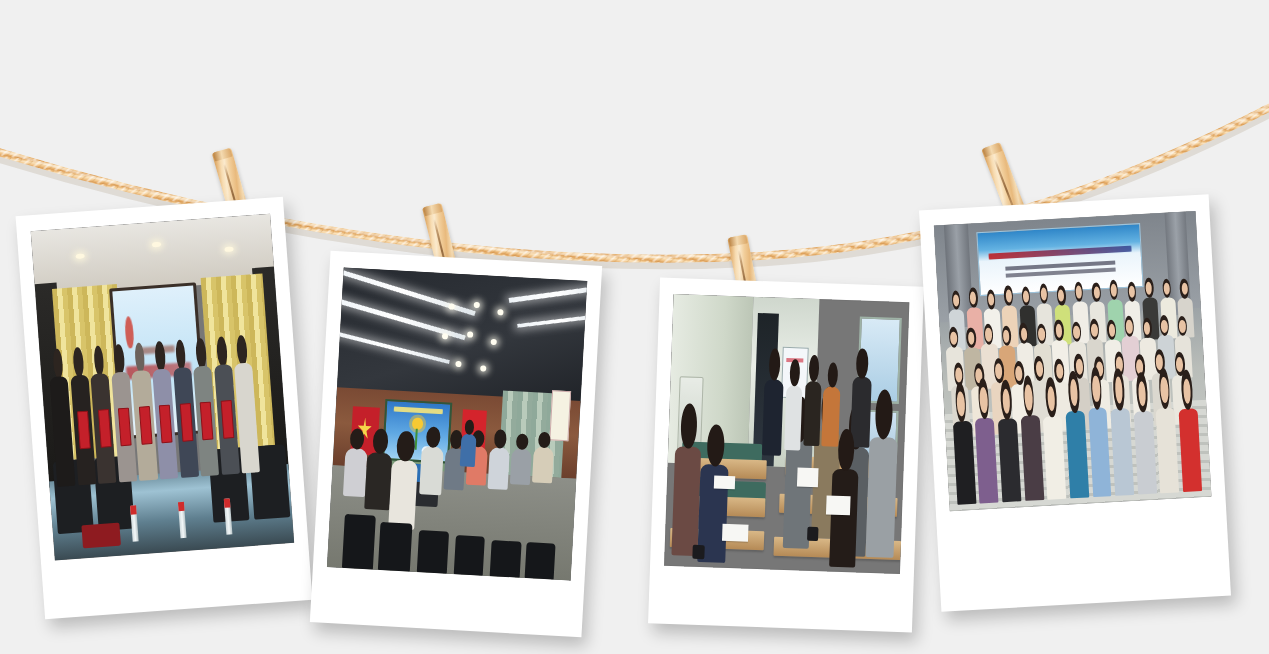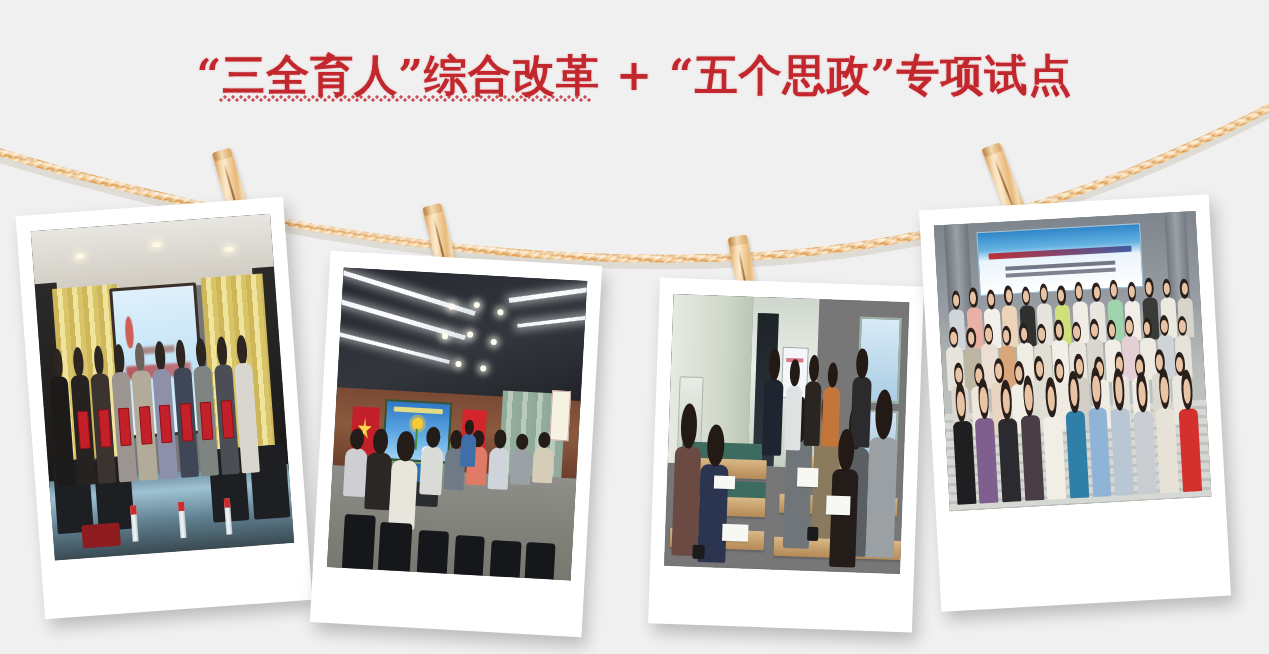--- a/index.html
+++ b/index.html
@@ -168,26 +168,20 @@
   .s4-row{position:absolute;left:2%;right:2%;}
   .s4-pp{position:absolute;bottom:0;border-radius:6px 6px 1px 1px;}
   .s4-pp .hd{position:absolute;left:22%;top:-46%;width:56%;height:48%;border-radius:50%;background:#2a1f1a;}
   .s4-pp .fc{position:absolute;left:30%;top:-36%;width:40%;height:30%;border-radius:50%;background:#e8c3a4;}
 </style>
 </head>
 <body>
 
 <div class="stage">
 
-  <div class="title-wrap">
-    <div class="title">
-      <span>“三全育人”综合改革 +</span><span class="seg-b"> “五个思政”专项试点</span>
-      <span class="wavy"></span>
-    </div>
-  </div>
 
   <svg class="rope-svg" viewBox="0 0 1269 320">
     <defs>
       <linearGradient id="ropeGrad" x1="0" y1="0" x2="0" y2="1">
         <stop offset="0%" stop-color="#e3a75e"></stop>
         <stop offset="35%" stop-color="#fbe3bd"></stop>
         <stop offset="65%" stop-color="#f2c78d"></stop>
         <stop offset="100%" stop-color="#d9974d"></stop>
       </linearGradient>
       <pattern id="twist" width="11" height="7" patternUnits="userSpaceOnUse" patternTransform="rotate(8)">

